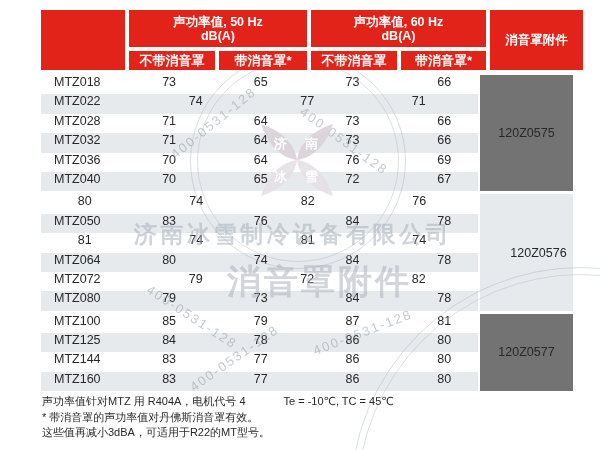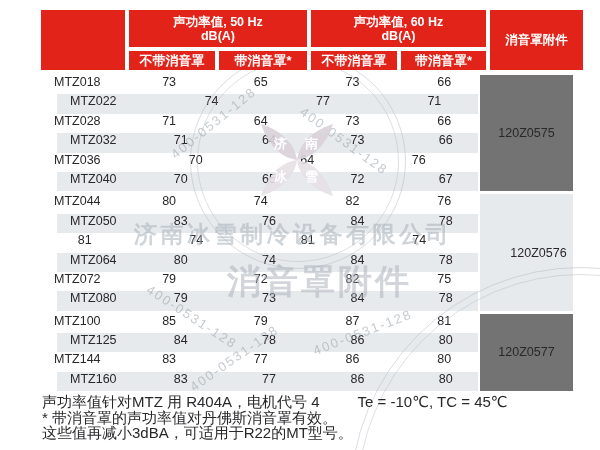--- a/index.html
+++ b/index.html
@@ -37,33 +37,33 @@
   .acc-head { grid-column:6; grid-row:1/3; font-size:12.5px; }
   .sub { grid-row:2; font-size:13px; }
   .s1 { grid-column:2; } .s2 { grid-column:3; }
   .s3 { grid-column:4; } .s4 { grid-column:5; }
 
   
   .tbody { position:absolute; left:41px; top:75px; width:532px; z-index:2; }
   .group { display:flex; margin-bottom:3px; }
   .rows { width:437px; }
   .row { display:flex; height:19.4px; background:#fff;gap:24px; }
-  .row.alt { background:var(--stripe);margin-left:16px; }
+  .row.alt { background:var(--stripe); }
   .cell { font-size:12.5px; color:var(--ink); }
   .cell.model { width:87px; padding-left:13px; box-sizing:border-box; }
   .cell.val { width:87.5px; text-align:center; }
   .acc {
     width:93px; margin-left:2px; background:#737373;
     display:flex; align-items:center; justify-content:center;
     font-size:12.5px;
   }
   .acc.alt { background:var(--stripe);padding-left:24px; }
 
   
-  .notes { position:absolute; left:42px; top:394px; z-index:6; font-size:15px; line-height:15.5px; }
+  .notes { position:absolute; left:42px; top:394px; z-index:6; font-size:11px; line-height:15.5px; }
   .notes .gap { display:inline-block; width:38px; }
 
   
   .watermark { position:absolute; inset:0; z-index:4; pointer-events:none; }
   .ring { position:absolute; border-radius:50%; border:1.5px solid rgba(170,179,188,.45); }
   .ring::before {
     content:""; position:absolute; inset:6px;
     border:1px solid rgba(170,179,188,.4); border-radius:50%;
   }
   .ring1 { left:190px; top:53px;  width:214px; height:214px; }
@@ -170,35 +170,35 @@
             <div class="cell val">71</div>
             <div class="cell val">64</div>
             <div class="cell val">73</div>
             <div class="cell val">66</div>
           </div>
           <div class="row">
             <div class="cell model">MTZ036</div>
             <div class="cell val">70</div>
             <div class="cell val">64</div>
             <div class="cell val">76</div>
+            <div class="cell val">69</div>
           </div>
           <div class="row alt">
             <div class="cell model">MTZ040</div>
             <div class="cell val">70</div>
             <div class="cell val">65</div>
             <div class="cell val">72</div>
             <div class="cell val">67</div>
           </div>
         </div>
         <div class="acc">120Z0575</div>
       </div>
       <div class="group">
         <div class="rows">
           <div class="row">
-            <div class="cell model">MTZ044</div>
             <div class="cell val">80</div>
             <div class="cell val">74</div>
             <div class="cell val">82</div>
             <div class="cell val">76</div>
           </div>
           <div class="row alt">
             <div class="cell model">MTZ050</div>
             <div class="cell val">83</div>
             <div class="cell val">76</div>
             <div class="cell val">84</div>
@@ -215,21 +215,20 @@
             <div class="cell val">80</div>
             <div class="cell val">74</div>
             <div class="cell val">84</div>
             <div class="cell val">78</div>
           </div>
           <div class="row">
             <div class="cell model">MTZ072</div>
             <div class="cell val">79</div>
             <div class="cell val">72</div>
             <div class="cell val">82</div>
-            <div class="cell val">75</div>
           </div>
           <div class="row alt">
             <div class="cell model">MTZ080</div>
             <div class="cell val">79</div>
             <div class="cell val">73</div>
             <div class="cell val">84</div>
             <div class="cell val">78</div>
           </div>
         </div>
         <div class="acc alt">120Z0576</div>

